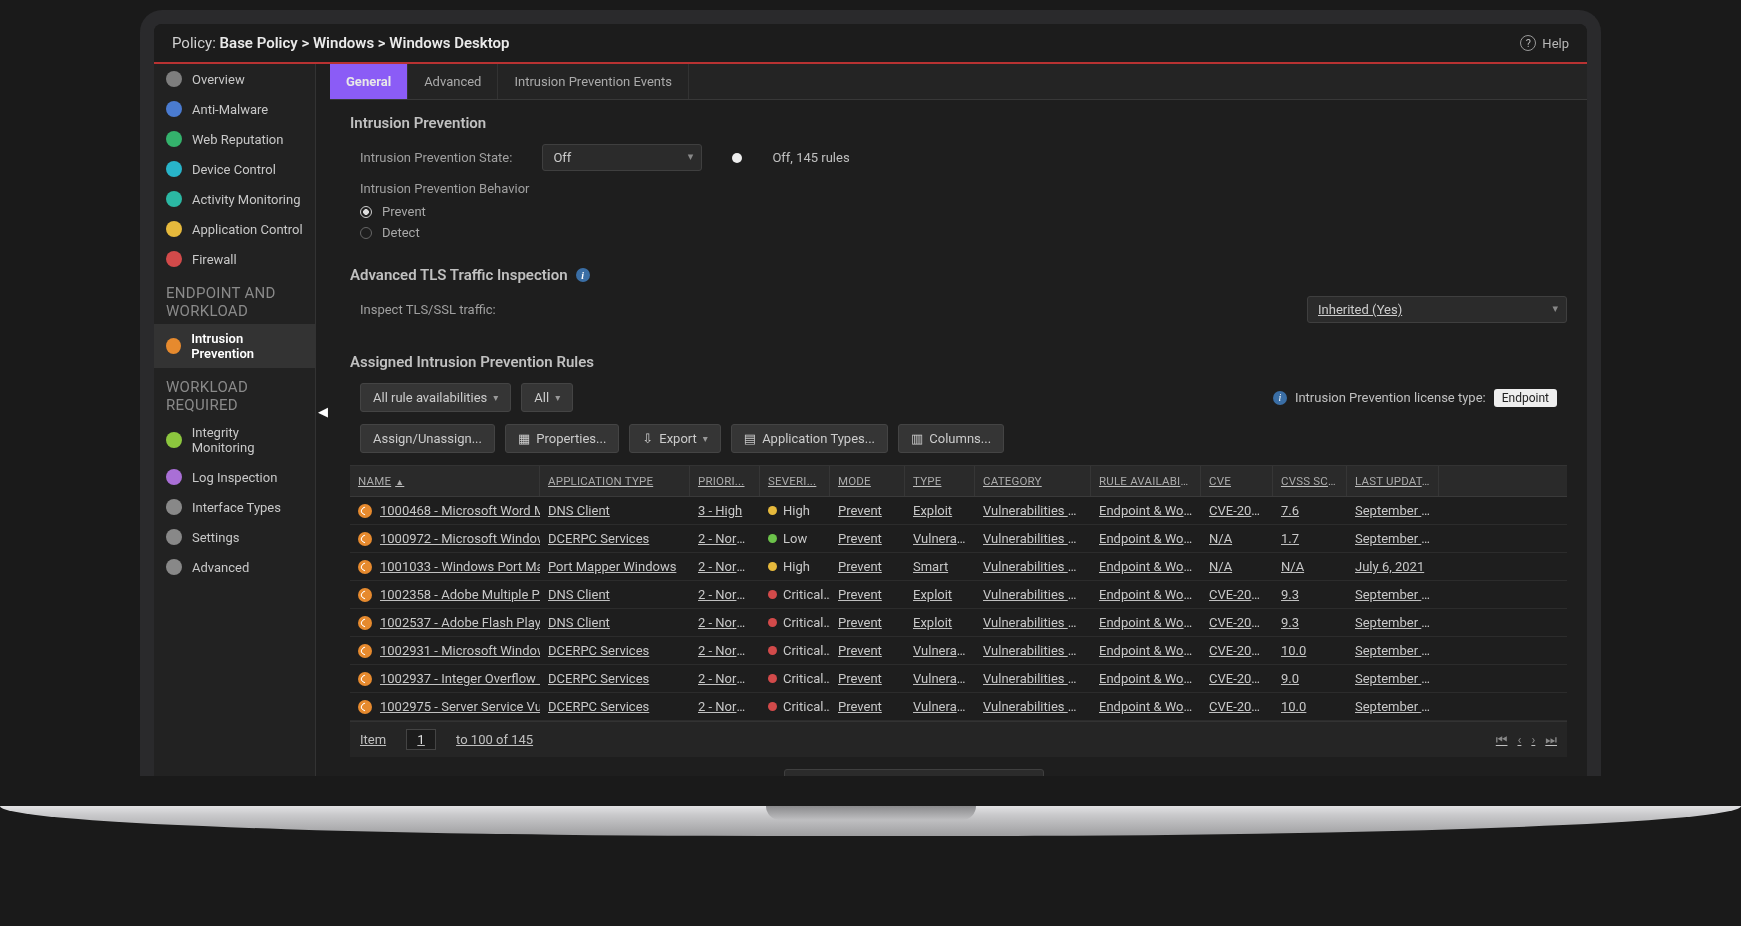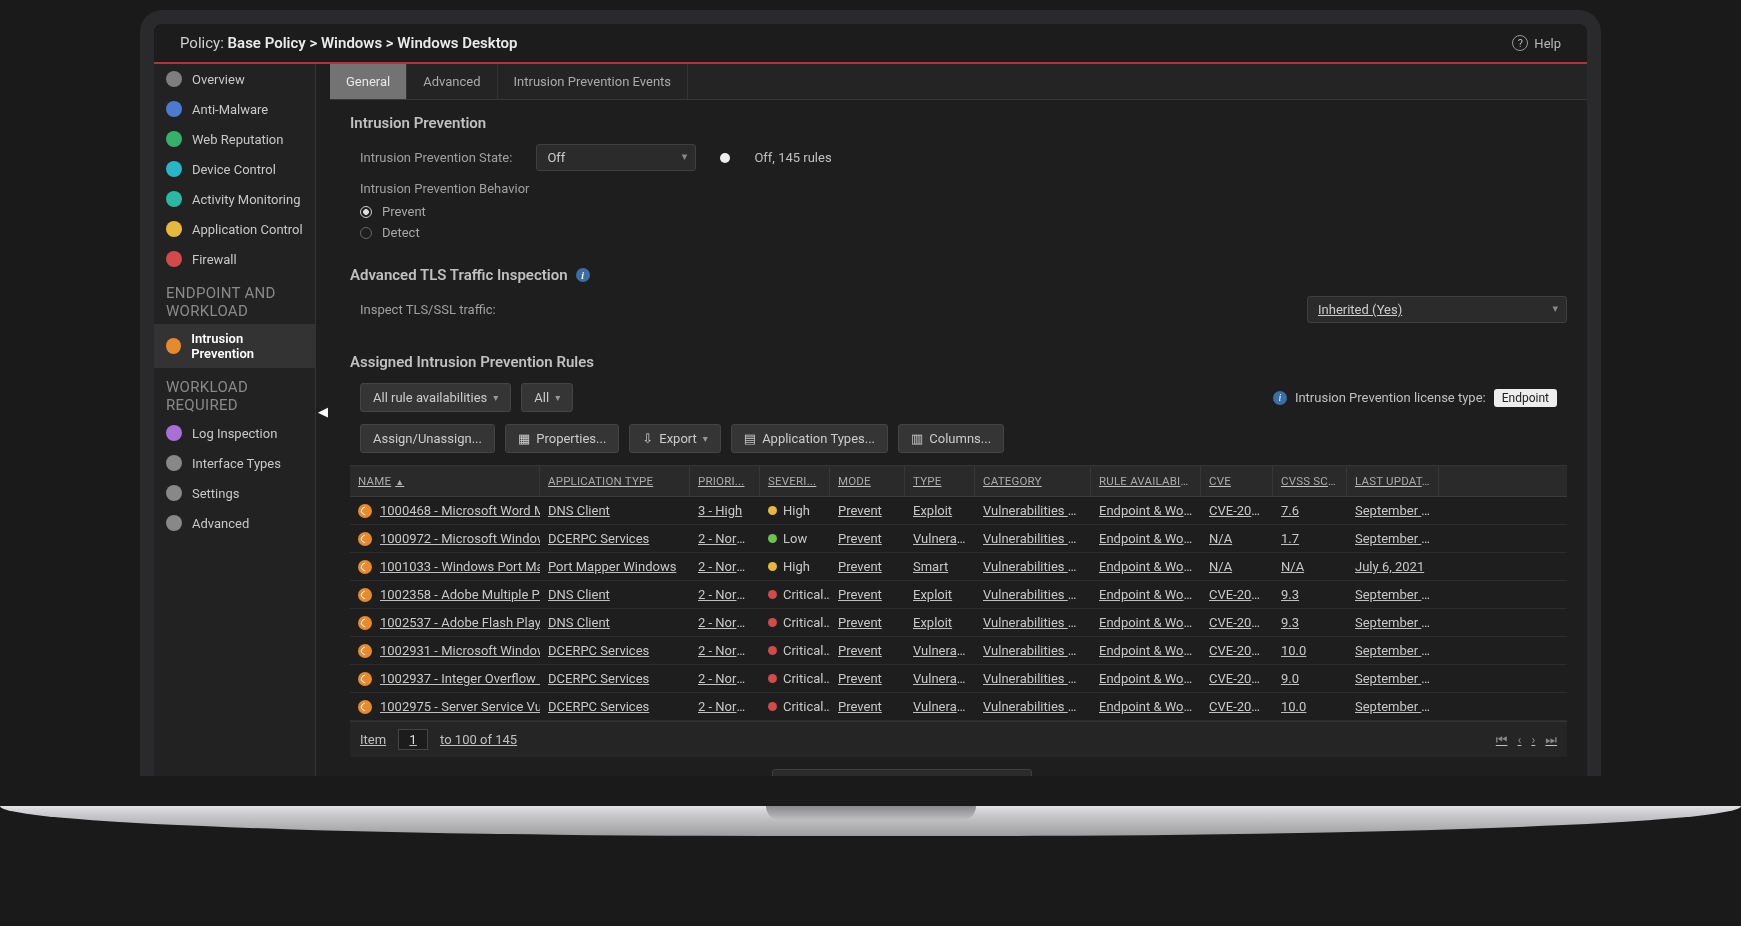--- a/index.html
+++ b/index.html
@@ -2,39 +2,39 @@
 <html><head>
 <meta charset="utf-8">
 <style>
 * { margin: 0; padding: 0; box-sizing: border-box; font-family: -apple-system, BlinkMacSystemFont, "Segoe UI", Roboto, Arial, sans-serif; }
 body { background: #1a1a1a; color: #c0c0c0; font-size: 13px; }
 .laptop-frame { width: 1741px; height: 926px; position: relative; }
 .screen { position: absolute; top: 10px; left: 140px; right: 140px; bottom: 150px; background: #1e1e1e; border-radius: 22px 22px 0 0; border: 14px solid #2a2a2c; border-bottom: none; overflow: hidden; display: flex; flex-direction: column; }
 .laptop-base { position: absolute; bottom: 60px; left: 0; right: 0; height: 60px; }
 .laptop-base::before { content: ""; position: absolute; left: 0; right: 0; top: 0; height: 30px; background: linear-gradient(180deg,#e2e2e4 0%,#c9c9cb 30%,#9e9ea0 100%); border-radius: 0 0 60% 60%/0 0 40px 40px; }
 .laptop-base::after { content: ""; position: absolute; left: 50%; transform: translateX(-50%); top: 0; width: 210px; height: 14px; background: linear-gradient(180deg,#8a8a8c,#bfbfc1); border-radius: 0 0 14px 14px; }
-.header-bar { display: flex; align-items: center; justify-content: space-between; padding: 10px 26px; border-bottom: 2px solid #b83232; background: #1c1c1c; }
+.header-bar { display: flex; align-items: center; justify-content: space-between; padding: 10px 18px; border-bottom: 2px solid #b83232; background: #1c1c1c; }
 .breadcrumb { font-size: 15px; color: #d0d0d0; }
 .breadcrumb strong { color: #eaeaea; font-weight: 600; }
 .help-link { display: flex; align-items: center; gap: 6px; color: #b8b8b8; cursor: pointer; }
 .help-link .qicon { width: 16px; height: 16px; border: 1.5px solid #999; border-radius: 50%; display: inline-flex; align-items: center; justify-content: center; font-size: 11px; }
 .body-row { display: flex; flex: 1; min-height: 0; }
 .sidebar { width: 162px; background: #222; border-right: 1px solid #333; overflow: hidden; }
 .sidebar-collapse { width: 14px; display: flex; align-items: flex-start; justify-content: center; padding-top: 340px; color: #fff; cursor: pointer; }
 .side-item { display: flex; align-items: center; gap: 10px; padding: 7px 12px; color: #c8c8c8; cursor: pointer; }
 .side-item.active { background: #333; color: #fff; font-weight: 600; }
 .side-heading { padding: 10px 12px 4px; font-size: 15px; color: #8a8a8a; letter-spacing: 0.3px; }
 .icon-dot { width: 16px; height: 16px; border-radius: 50%; display: inline-flex; align-items: center; justify-content: center; font-size: 10px; color: #111; }
 .main { flex: 1; overflow: auto; background: #1e1e1e; }
 .tabs { display: flex; border-bottom: 1px solid #383838; background: #242424; }
 .tab { padding: 10px 16px; color: #aaa; cursor: pointer; border-right: 1px solid #333; }
-.tab.active { background: #737373; color: #e8e8e8; font-weight: 400; }
+.tab.active { background: #8b5cf6; color: #e8e8e8; font-weight: 700; }
 .section { padding: 14px 20px 6px; }
 .section h3 { font-size: 15px; font-weight: 600; margin-bottom: 12px; display: flex; align-items: center; gap: 8px; }
-.form-row { display: flex; align-items: center; gap: 24px; margin-bottom: 10px; padding-left: 10px; }
+.form-row { display: flex; align-items: center; gap: 30px; margin-bottom: 10px; padding-left: 10px; }
 .form-row label.fld { color: #a0a0a0; min-width: 150px; }
 .select { background: #2b2b2b; border: 1px solid #3f3f3f; border-radius: 3px; padding: 5px 28px 5px 10px; color: #ccc; min-width: 160px; position: relative; cursor: pointer; }
 .select::after { content: "▾"; position: absolute; right: 8px; top: 5px; color: #888; font-size: 11px; }
 .radio-row { display: flex; align-items: center; gap: 10px; padding-left: 10px; margin-bottom: 6px; color: #a8a8a8; }
 .radio-off { width: 12px; height: 12px; border: 1.5px solid #666; border-radius: 50%; }
 .radio-on { width: 12px; height: 12px; border: 1.5px solid #ccc; border-radius: 50%; background: radial-gradient(circle,#ddd 0 40%,transparent 42%); }
 .status-dot-white { width: 10px; height: 10px; border-radius: 50%; background: #eee; }
 .wide-select { flex: 0 0 260px; }
 .right-align { margin-left: auto; text-decoration: underline; }
 .pill-row { display: flex; flex-wrap: wrap; gap: 10px; padding: 0 10px 12px; align-items: center; }
@@ -48,21 +48,21 @@
 .thead { background: #2a2a2a; border-bottom: 1px solid #3a3a3a; }
 .thead > div { padding: 8px 8px; font-size: 11.5px; color: #aaa; text-transform: uppercase; letter-spacing: 0.2px; white-space: nowrap; overflow: hidden; text-overflow: ellipsis; border-right: 1px solid #363636; }
 .trow { border-bottom: 1px solid #2c2c2c; }
 .trow > div { padding: 6px 8px; white-space: nowrap; overflow: hidden; text-overflow: ellipsis; color: #c8c8c8; }
 .name-cell { display: flex; align-items: center; gap: 8px; }
 .rule-icon { width: 14px; height: 14px; border-radius: 50%; background: #e68a2e; display: inline-block; flex-shrink: 0; position: relative; }
 .rule-icon::after { content: ""; position: absolute; inset: 3px; border: 1.5px solid #fff; border-radius: 50%; border-top-color: transparent; border-right-color: transparent; transform: rotate(45deg); }
 .sev { display: inline-flex; align-items: center; gap: 6px; }
 .sev-dot { width: 9px; height: 9px; border-radius: 50%; }
 .pager { display: flex; align-items: center; justify-content: space-between; padding: 7px 10px; border-top: 1px solid #333; background: #252525; }
-.pager-left { display: flex; align-items: center; gap: 12px; }
+.pager-left { display: flex; align-items: center; gap: 20px; }
 .pager-left input { width: 30px; background: #1c1c1c; border: 1px solid #444; padding: 2px 4px; text-align: center; color: #ddd; }
 .pager-right { display: flex; gap: 10px; color: #888; }
 .pager-right span { cursor: pointer; }
 .sort-ar { font-size: 9px; margin-left: 4px; }
 </style>
 </head>
 <body>
 
 <div class="laptop-frame">
 <div class="screen">
@@ -108,20 +108,24 @@
           <div class="side-item">
             <span class="icon-dot" style="background:#d24a4a"></span>
             <span>Firewall</span>
           </div>
           <div class="side-heading">ENDPOINT AND WORKLOAD</div>
           <div class="side-item active">
             <span class="icon-dot" style="background:#e68a2e"></span>
             <span>Intrusion Prevention</span>
           </div>
           <div class="side-heading">WORKLOAD REQUIRED</div>
+          <div class="side-item">
+            <span class="icon-dot" style="background:#8cc63e"></span>
+            <span>Integrity Monitoring</span>
+          </div>
           <div class="side-item">
             <span class="icon-dot" style="background:#a96fd6"></span>
             <span>Log Inspection</span>
           </div>
           <div class="side-item">
             <span class="icon-dot" style="background:#888"></span>
             <span>Interface Types</span>
           </div>
           <div class="side-item">
             <span class="icon-dot" style="background:#888"></span>

